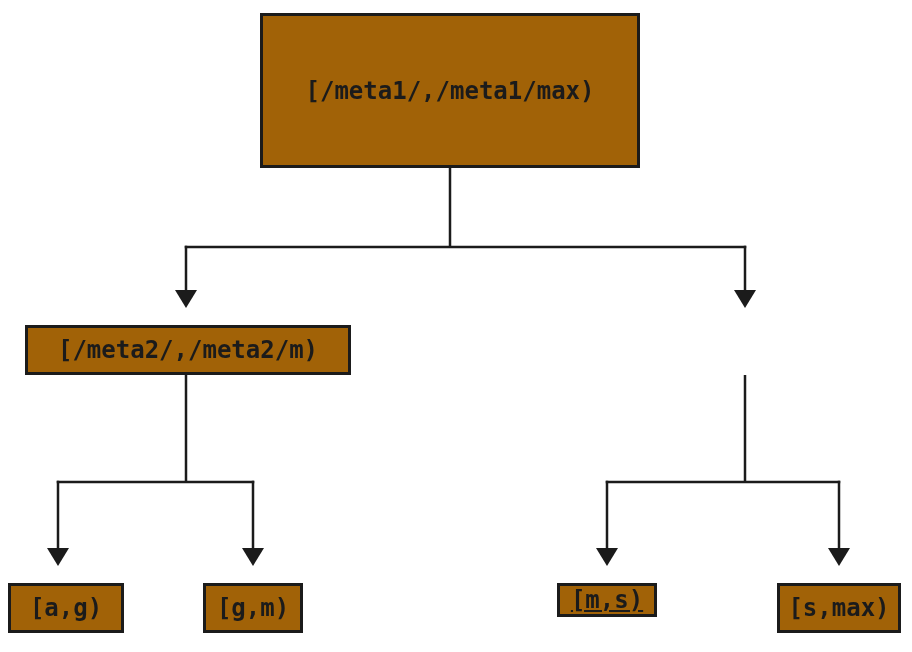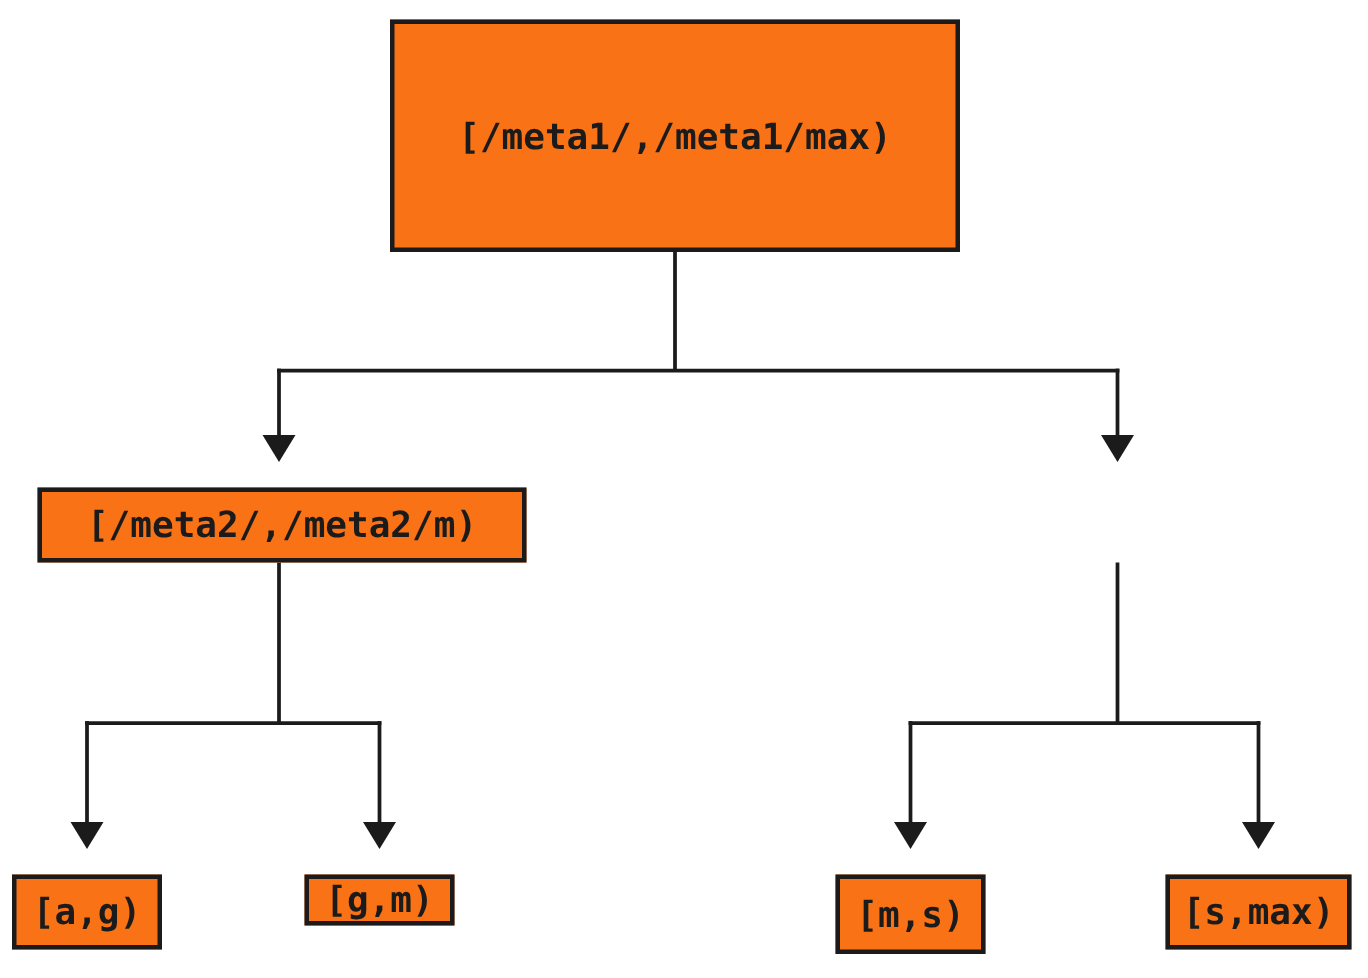--- a/index.html
+++ b/index.html
@@ -20,36 +20,36 @@
     left: 0;
     top: 0;
     width: 912px;
     height: 652px;
     display: block;
   }
   .node {
     position: absolute;
     box-sizing: border-box;
     border: 3px solid #1b1b1b;
-    background: #f97316;
+    background: #a16207;
     display: flex;
     align-items: center;
     justify-content: center;
     color: #1b1b1b;
     font-size: 24px;
     font-weight: bold;
     letter-spacing: 0;
     white-space: nowrap;
   }
   .node-root   { left: 260px; top: 13px;  width: 380px; height: 155px; }
   .node-m2l    { left: 25px;  top: 325px; width: 326px; height: 50px; }
   .node-m2r    { left: 584px; top: 325px; width: 322px; height: 50px; }
-  .node-ag     { left: 8px;   top: 583px; width: 100px; height: 50px; text-align: center; }
-  .node-gm     { left: 203px; top: 583px; width: 100px; height: 34px; }
-  .node-ms     { left: 557px; top: 583px; width: 100px; height: 53px; }
+  .node-ag     { left: 8px;   top: 583px; width: 116px; height: 50px; text-align: center; }
+  .node-gm     { left: 203px; top: 583px; width: 100px; height: 50px; }
+  .node-ms     { left: 557px; top: 583px; width: 100px; height: 34px; text-decoration: underline; }
   .node-smax   { left: 777px; top: 583px; width: 124px; height: 50px; }
 
   .edge-line {
     stroke: #1b1b1b;
     stroke-width: 2.5;
     fill: none;
   }
   .arrowhead {
     fill: #1b1b1b;
     stroke: none;

